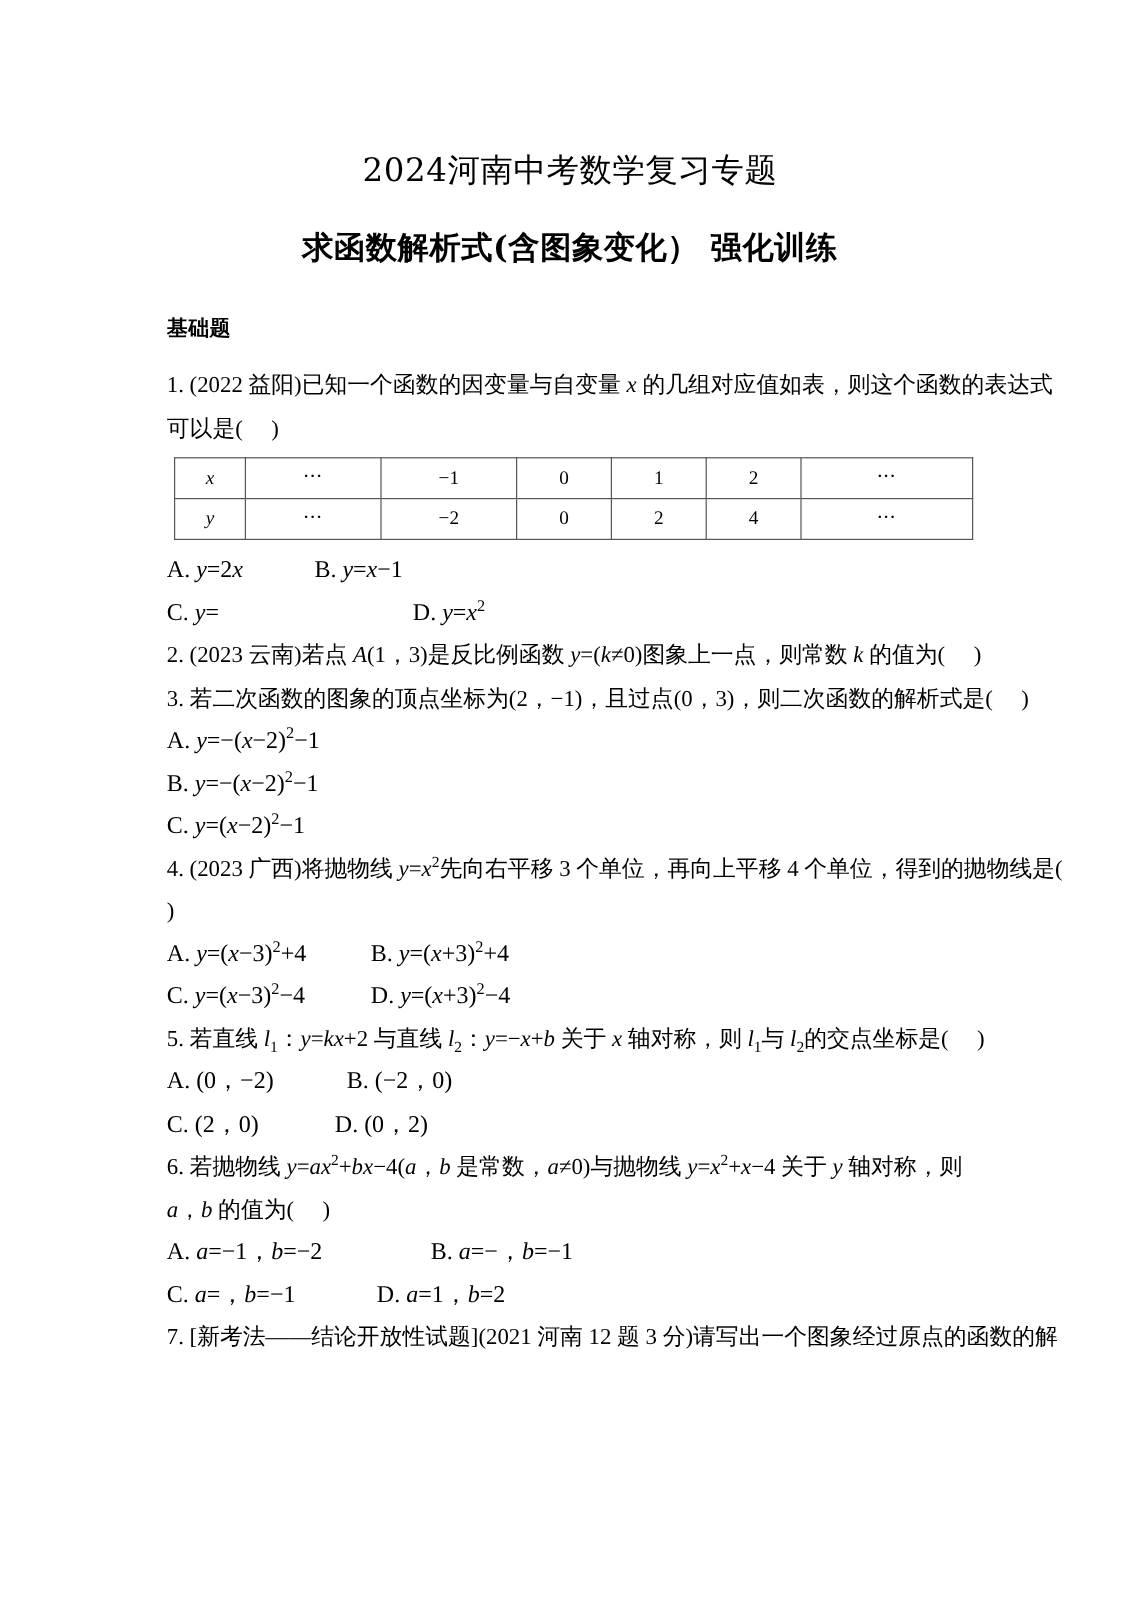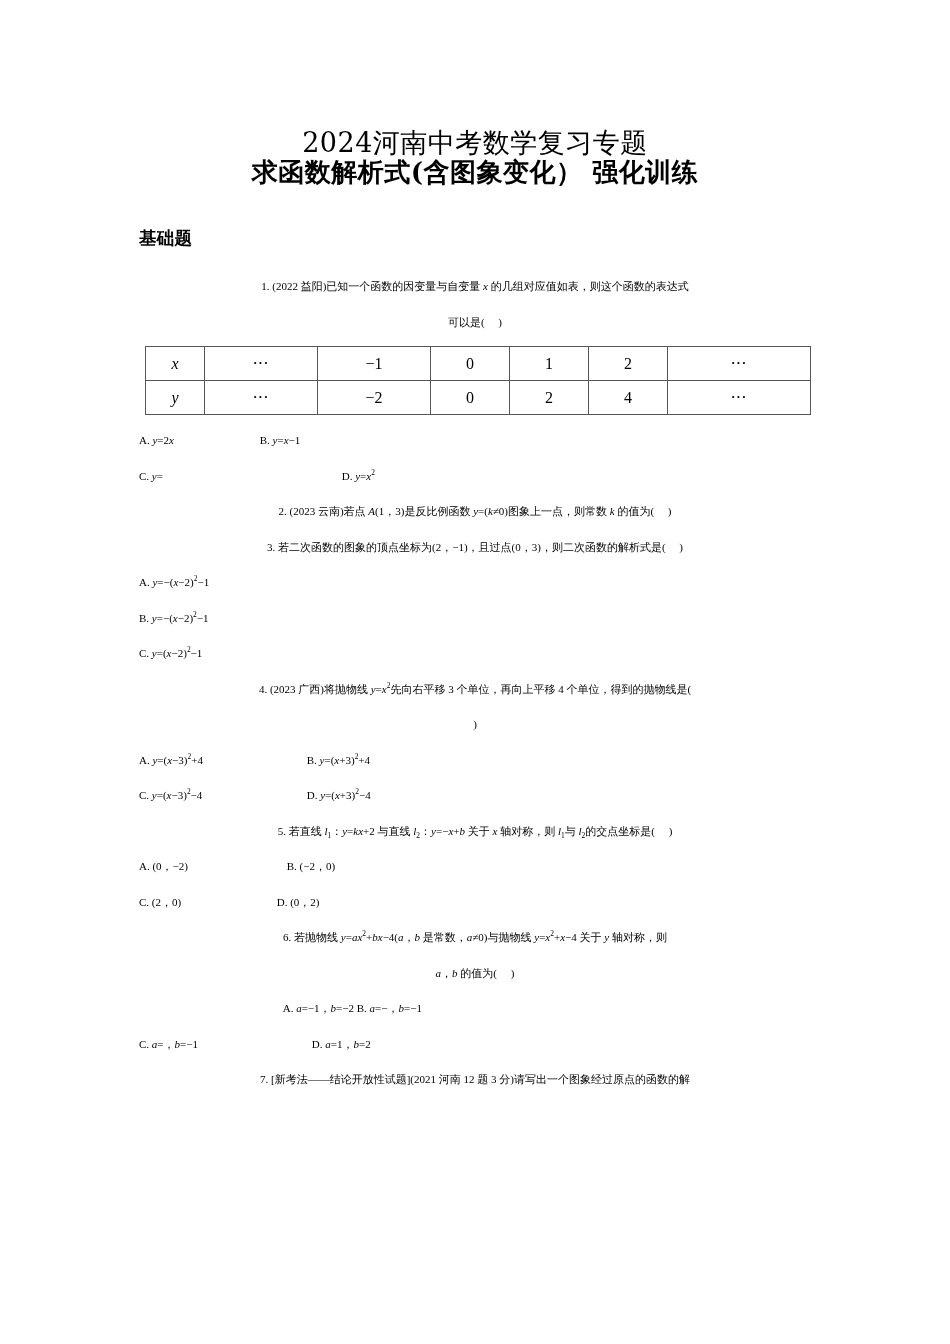--- a/index.html
+++ b/index.html
@@ -32,20 +32,21 @@
     font-weight: normal;
     font-size: 27px;
     letter-spacing: 0.5px;
     line-height: 1.1;
   }
   .doc-subtitle {
     font-family: "DejaVu Serif", "Liberation Serif", serif;
     font-weight: bold;
     font-size: 26px;
     letter-spacing: 0.5px;
+    margin-top: 35px;
     line-height: 1.1;
   }
   
   .content {
     margin: 0 auto;
     width: 672px;
     padding-left: 0px;
     margin-top: 40px;
     font-size: 16.2px;
   }
@@ -54,35 +55,34 @@
     font-weight: bold;
     font-size: 17.5px;
     margin-bottom: 19px;
     letter-spacing: 0.3px;
   }
   .q {
     margin-bottom: 0px;
   }
   .qline {
     line-height: 35.5px;
-    font-size: 11px;
+    font-size: 19px;
     white-space: nowrap;
-    text-align: center;
   }
   .opts-row {
     line-height: 35.5px;
-    font-size: 11px;
+    font-size: 20px;
     white-space: nowrap;
   }
   .opt {
     display: inline-block;
   }
   
   .w2a { width: 118px; }
-  .w6a { width: 215px; text-align: right; }
+  .w6a { width: 215px; }
   .w6b { width: 170px; }
   .w5a { width: 145px; }
   .w4a { width: 165px; }
 
   i, .it {
     font-style: italic;
   }
   sup {
     font-size: 0.68em;
     vertical-align: super;

